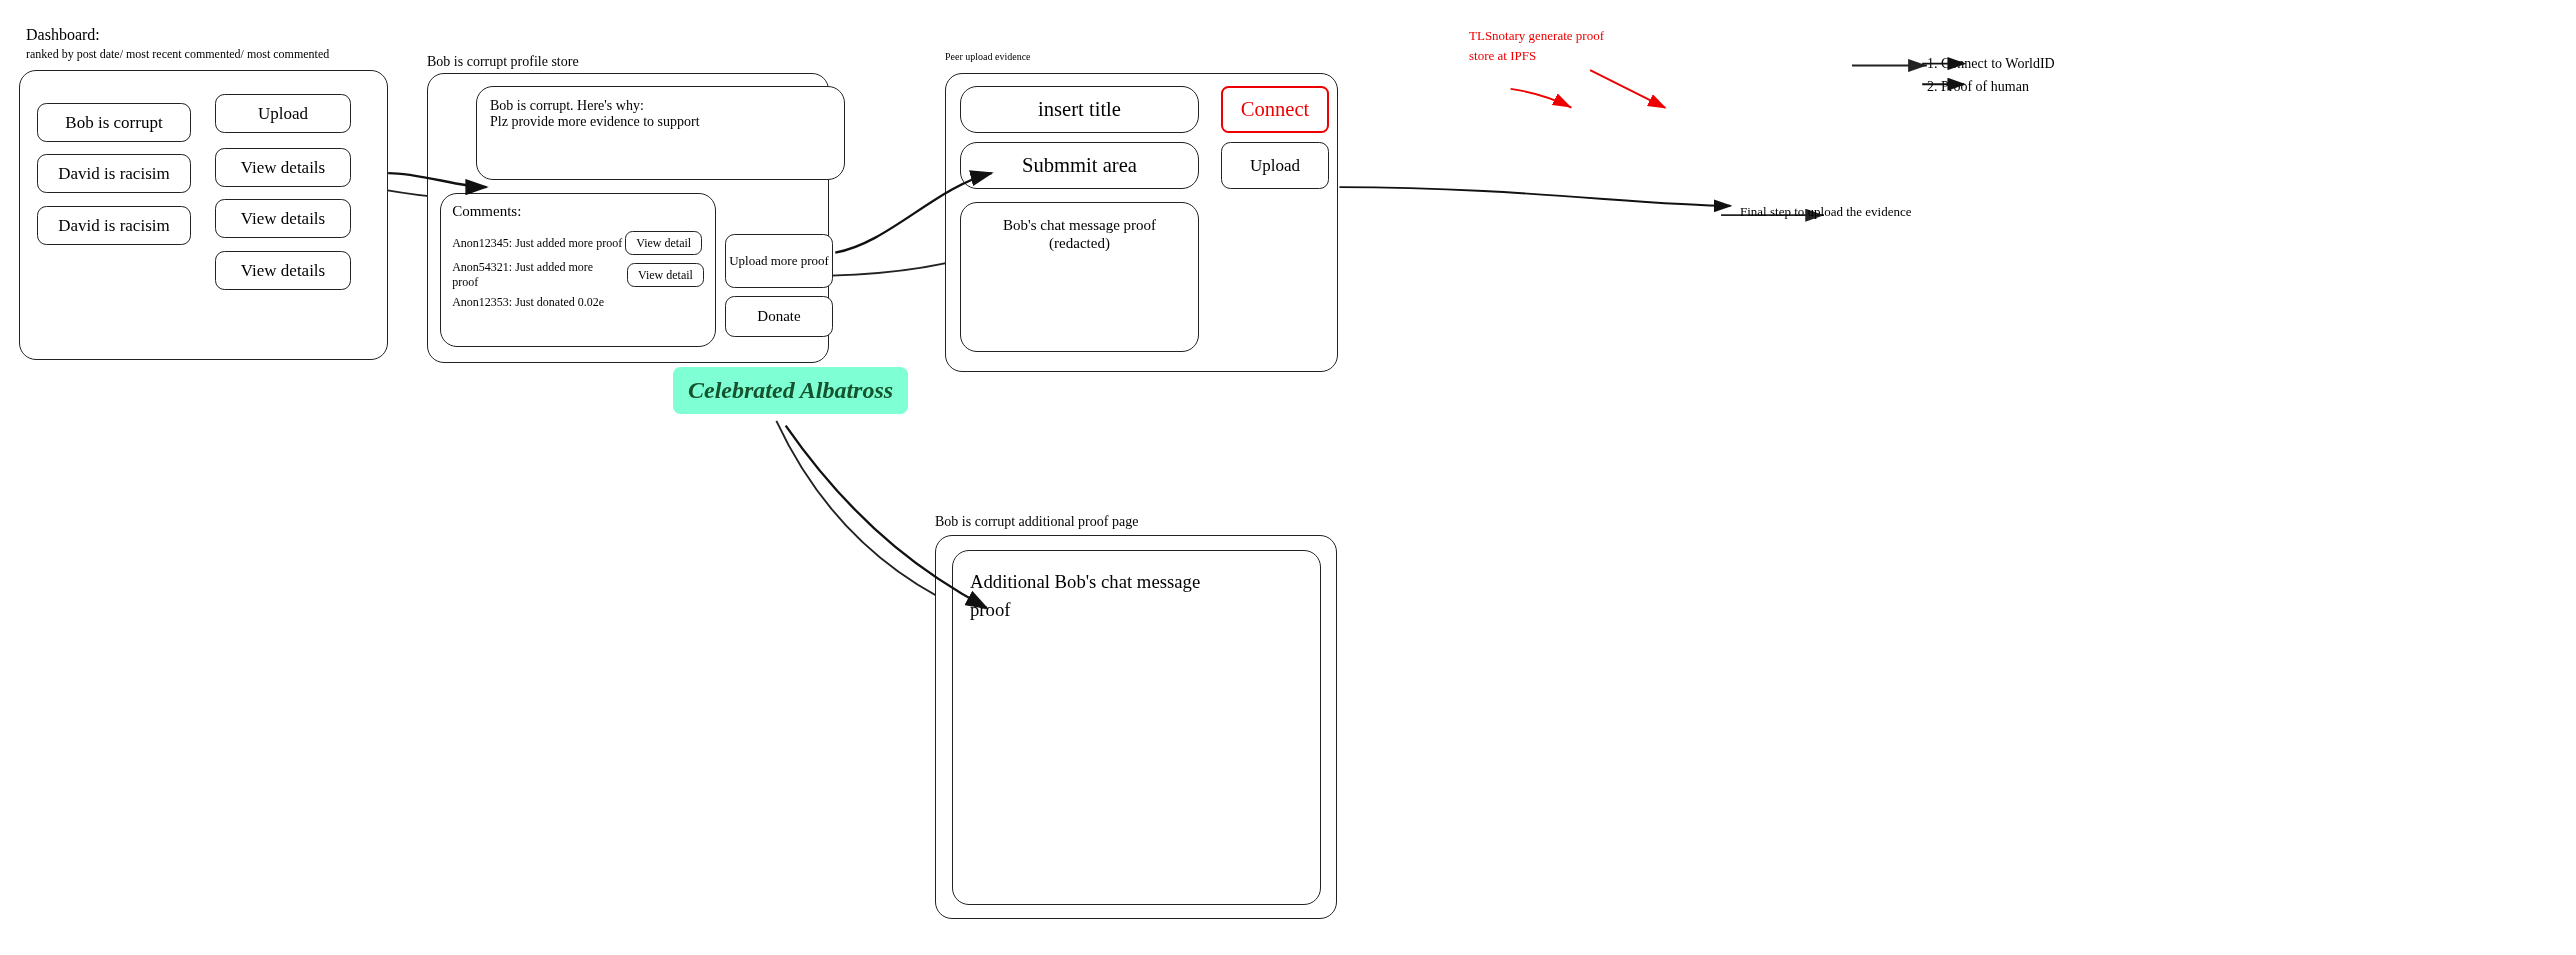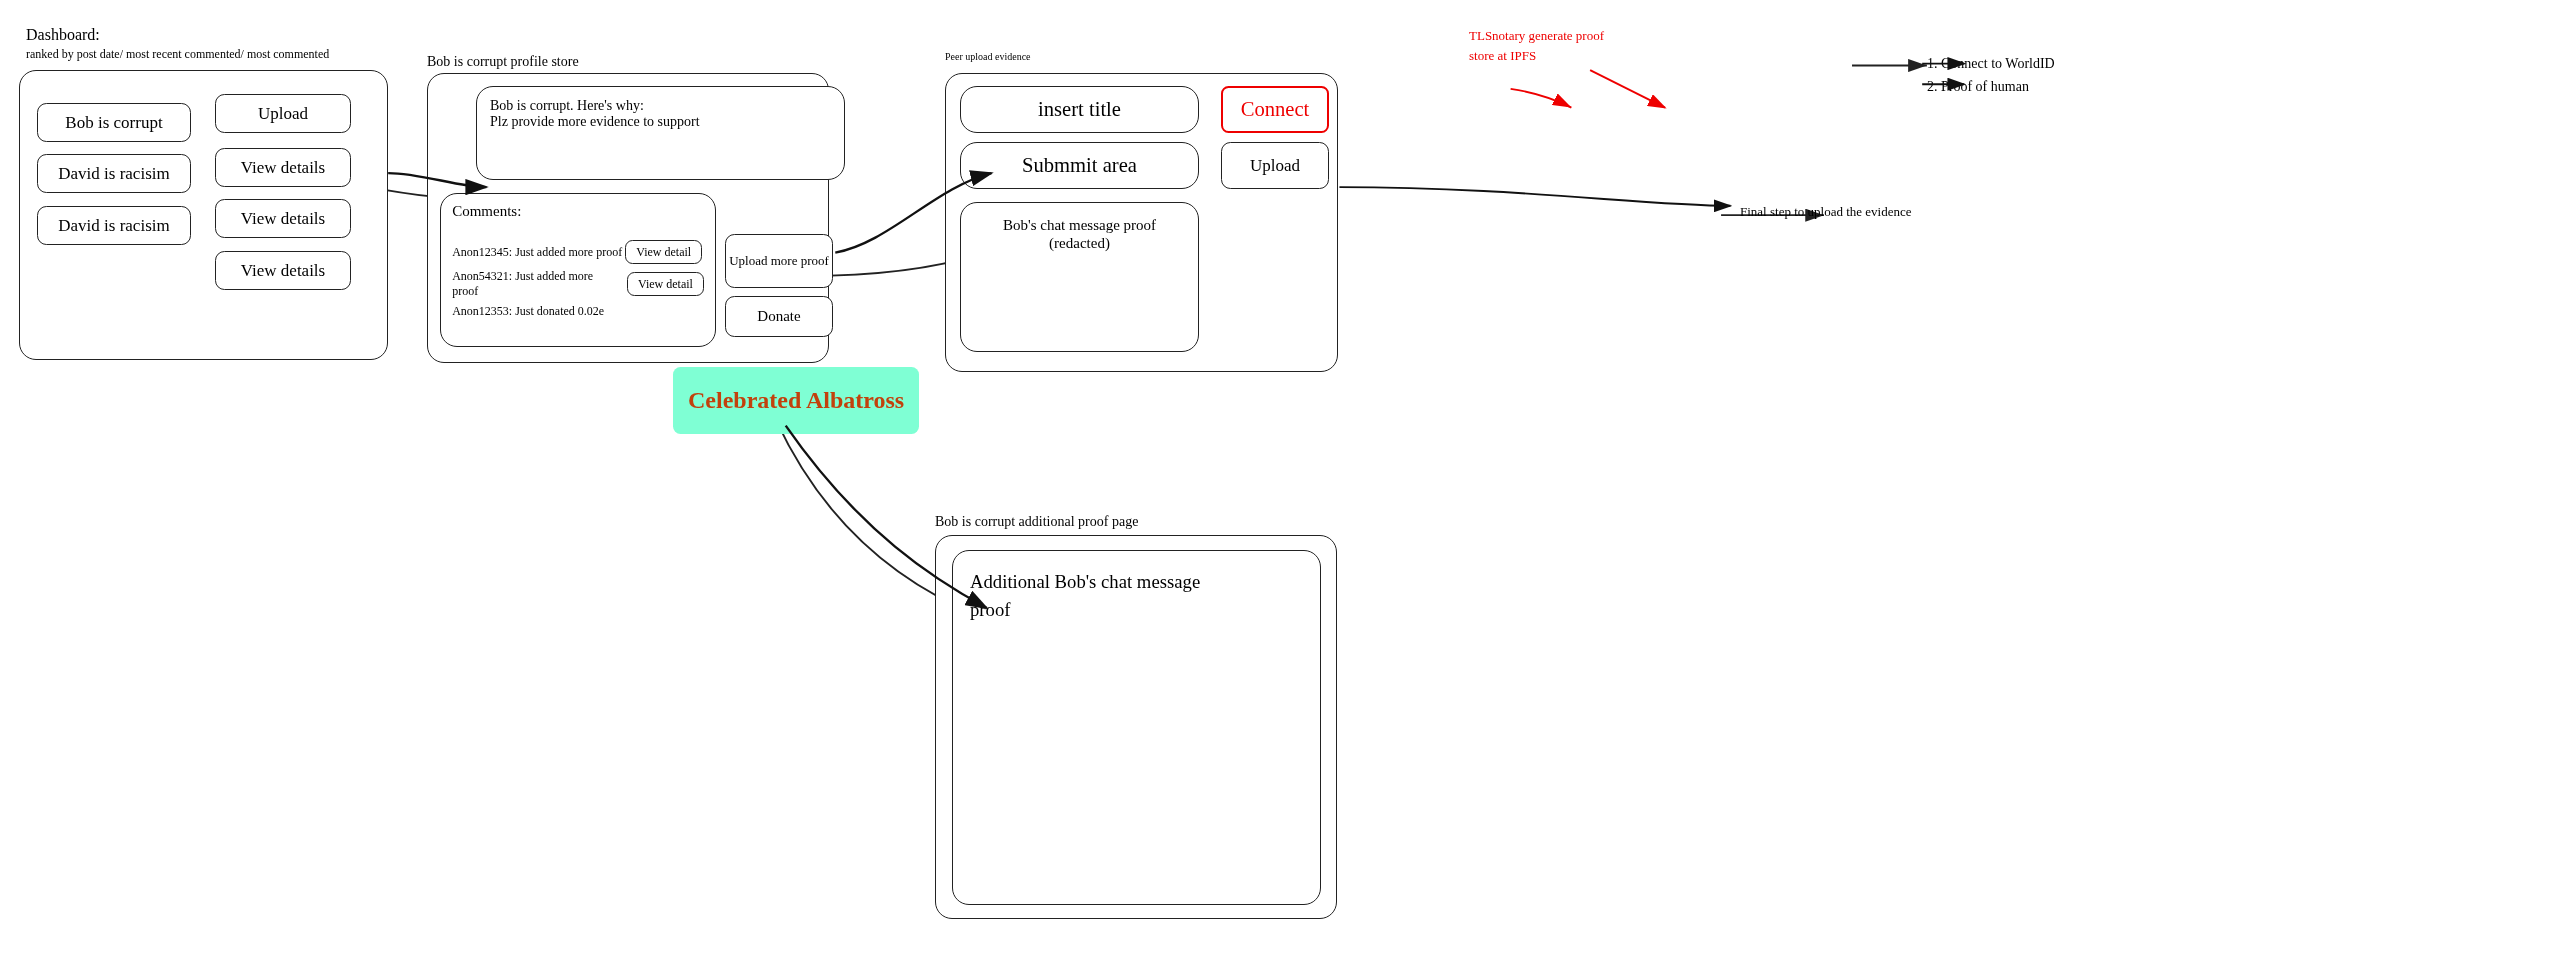--- a/index.html
+++ b/index.html
@@ -62,26 +62,27 @@
       font-family: 'Segoe Print', 'Bradley Hand', cursive;
     }
 
     .red-text {
       color: #e00;
     }
 
     .teal-badge {
       background: #7fffd4;
       border-radius: 7.5px;
-      padding: 20px 15px;
+      padding: 10px 15px;
       font-family: 'Segoe Print', 'Bradley Hand', cursive;
       font-size: 24px;
       font-weight: bold;
-      color: #c2410c;
-      position: absolute;
+      color: #14532d;
+      position: absolute;
+      font-style: italic;
     }
 
     .connect-btn {
       border: 2.3px solid #e00;
       border-radius: 7.5px;
       background: #fff;
       color: #e00;
       cursor: pointer;
       display: flex;
       align-items: center;
@@ -156,21 +157,21 @@
 
   <div class="sketch-box" style="left:440px; top:86px; width:369px; height:94px;margin-left:36px;">
     <div style="padding:11.2px 13px;">
       <div class="tiny-hand">Bob is corrupt. Here's why:</div>
       <div class="tiny-hand">Plz provide more evidence to support</div>
     </div>
   </div>
 
   <div class="sketch-box" style="left:440px; top:193px; width:276px; height:154px;">
     <div style="padding:9.4px 11.2px;">
-      <div class="tiny-hand" style="font-size:15px; margin-bottom:20px;">Comments:</div>
+      <div class="tiny-hand" style="font-size:15px; margin-bottom:11px;">Comments:</div>
 
       <div style="display:flex; align-items:center; margin-bottom:4.7px; gap:3px;">
         <span class="tiny-hand" style="font-size:12px;">Anon12345: Just added more proof</span>
         <div class="sketch-btn" style="position:relative; left:0; top:0; width:77px; height:24px; border-radius:7.5px;">
           <span class="tiny-hand" style="font-size:12px;">View detail</span>
         </div>
       </div>
 
       <div style="display:flex; align-items:center; margin-bottom:4.7px; gap:5.6px;">
         <span class="tiny-hand" style="font-size:12px;">Anon54321: Just added more proof</span>

